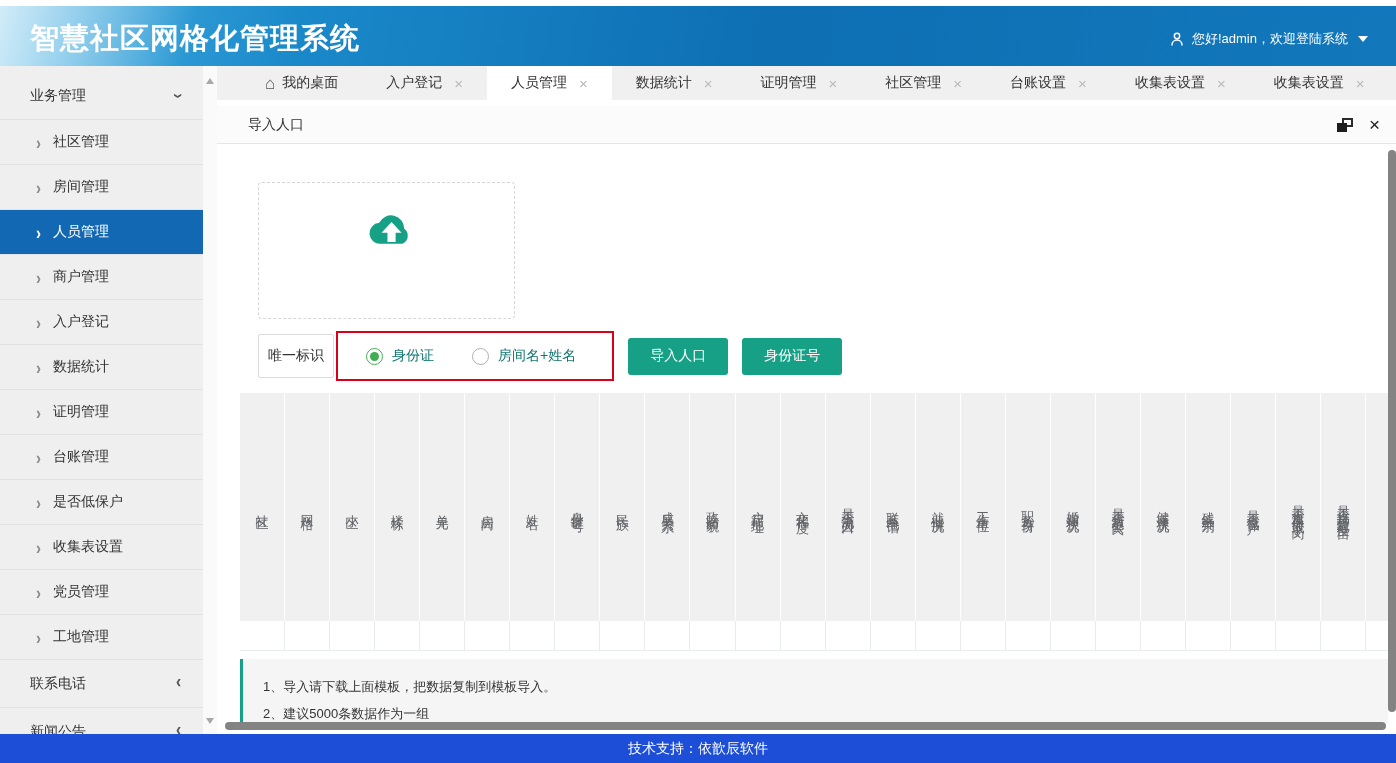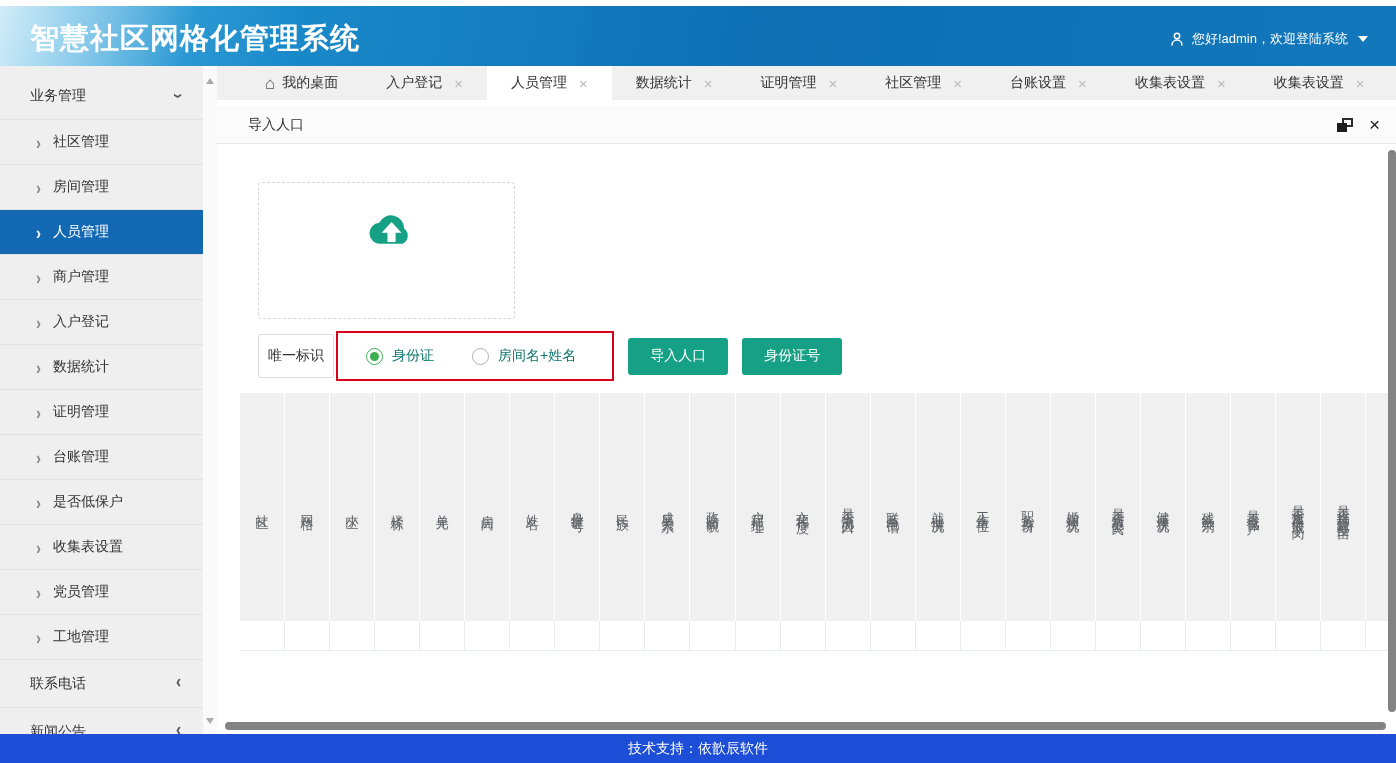--- a/index.html
+++ b/index.html
@@ -469,20 +469,26 @@
             <div class="td"></div>
             <div class="td"></div>
             <div class="td"></div>
             <div class="td"></div>
             <div class="td"></div>
           </div>
         <div class="td partial"></div>
       </div>
     </div>
 
+    <div class="notes">
+
+        <div class="note-line">1、导入请下载上面模板，把数据复制到模板导入。</div>
+
+        <div class="note-line">2、建议5000条数据作为一组</div>
+      </div>
 
   </div>
 
   <div class="v-scroll"></div>
   <div class="h-scroll"></div>
 </main>
 
 <footer class="footer">技术支持：依歆辰软件</footer>
 
 </body></html>

